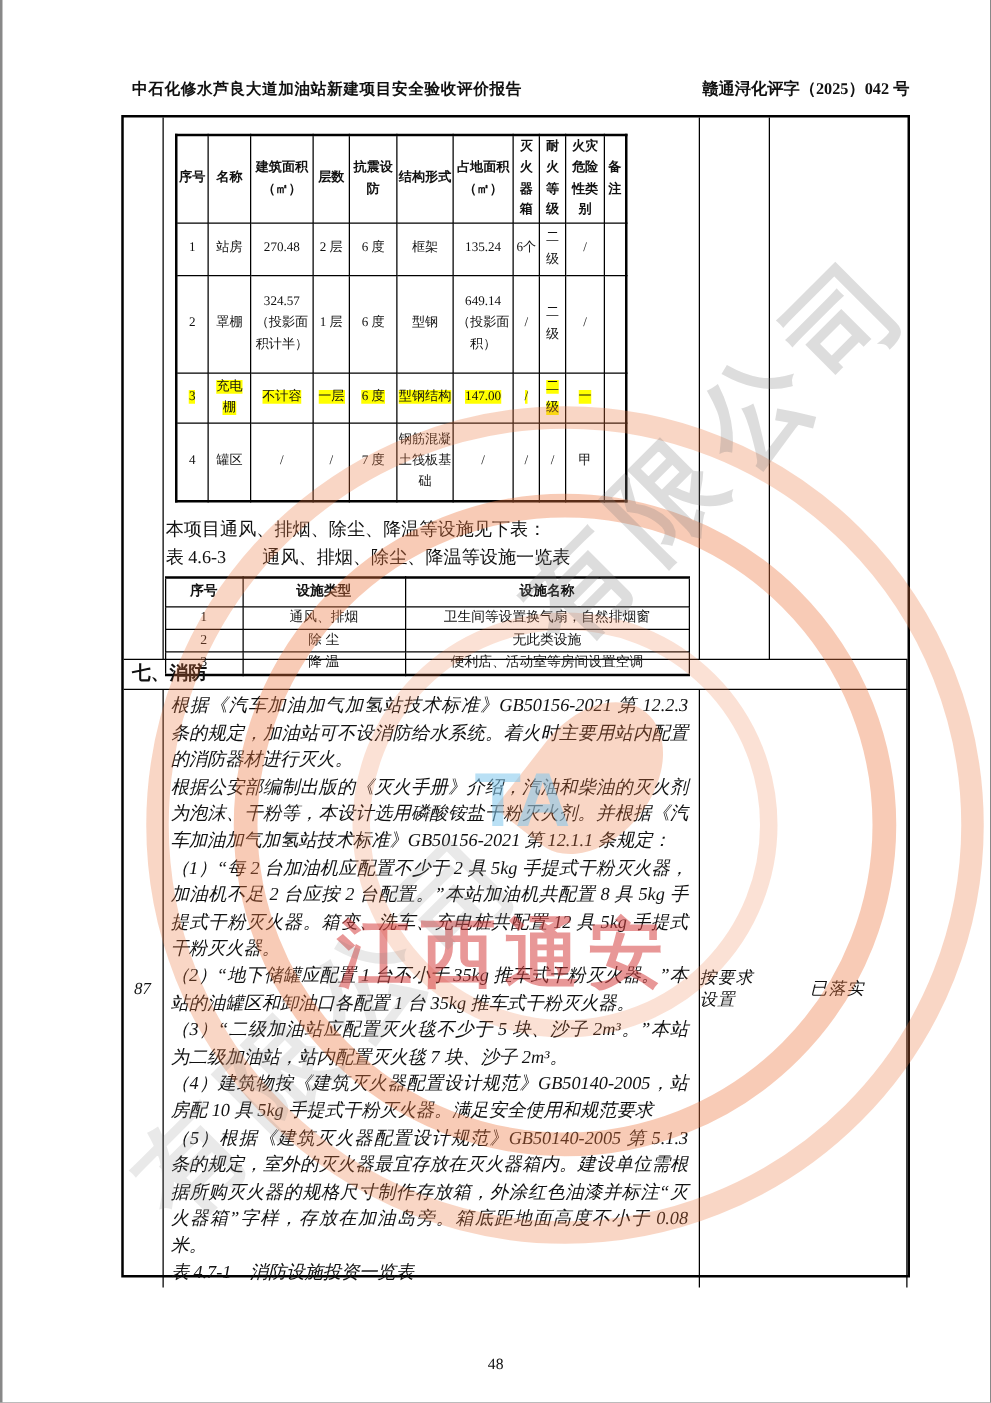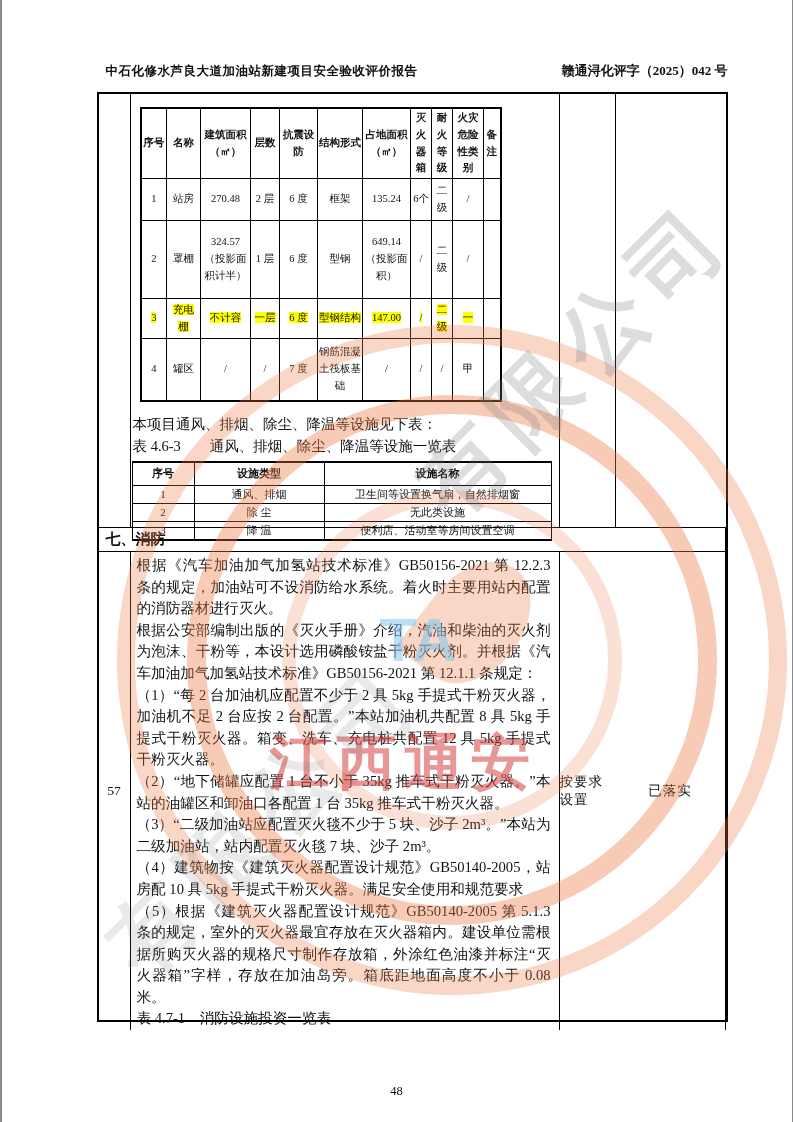--- a/index.html
+++ b/index.html
@@ -8,21 +8,21 @@
   
   .hdr{position:absolute;left:95px;top:62px;width:631px;display:flex;justify-content:space-between;align-items:flex-end;}
   .hdr .hl-t{font-size:12.5px;font-weight:600;letter-spacing:.5px;padding-left:9px;}
   .hdr .hr-t{font-size:13px;font-weight:700;}
   
   .otable{position:absolute;left:95px;top:92px;width:631px;height:930px;border:2px solid #000;
           box-sizing:border-box;display:grid;grid-template-columns:32px 429px 56px 1fr;
           grid-template-rows:434px 24px 1fr;}
   .oc{border-right:1px solid #000;border-bottom:1px solid #000;box-sizing:border-box;min-width:0;}
   .oc.lastcol{border-right:none;}
-  .oc.lastrow{border-bottom:none;}
+  .oc.lastrow{border-bottom:none;font-style:italic;}
   .numcell{display:flex;align-items:center;justify-content:center;font-size:13.5px;}
   .statcell{display:flex;align-items:center;justify-content:center;font-size:13.5px;letter-spacing:1px;}
   .sechead{grid-column:1/-1;border-bottom:1px solid #000;font-size:15px;font-weight:700;
            line-height:22px;padding-left:7px;box-sizing:border-box;}
   
   .bt{border-collapse:collapse;table-layout:fixed;width:360px;margin:13px 0 0 9px;font-size:10.5px;}
   .bt td,.bt th{border:1px solid #000;text-align:center;vertical-align:middle;padding:1px;
                 word-break:break-all;line-height:1.6;font-weight:normal;}
   .bt th{font-weight:700;}
   .bt{border:2px solid #000;}
@@ -186,21 +186,21 @@
           <td>便利店、活动室等房间设置空调</td>
         </tr>
       </tbody>
         </table>
     </div>
     <div class="oc"></div>
     <div class="oc lastcol"></div>
 
     <div class="oc sechead">七、消防</div>
 
-    <div class="oc lastrow numcell">57</div>
+    <div class="oc lastrow numcell">87</div>
     <div class="oc lastrow">
       <div class="firebody">
         <p>根据《汽车加油加气加氢站技术标准》GB50156-2021 第 12.2.3 条的规定，加油站可不设消防给水系统。着火时主要用站内配置的消防器材进行灭火。</p>
         <p>根据公安部编制出版的《灭火手册》介绍，汽油和柴油的灭火剂为泡沫、干粉等，本设计选用磷酸铵盐干粉灭火剂。并根据《汽车加油加气加氢站技术标准》GB50156-2021 第 12.1.1 条规定：</p>
         <p>（1）“每 2 台加油机应配置不少于 2 具 5kg 手提式干粉灭火器，加油机不足 2 台应按 2 台配置。”本站加油机共配置 8 具 5kg 手提式干粉灭火器。箱变、洗车、充电桩共配置 12 具 5kg 手提式干粉灭火器。</p>
         <p>（2）“地下储罐应配置 1 台不小于 35kg 推车式干粉灭火器。”本站的油罐区和卸油口各配置 1 台 35kg 推车式干粉灭火器。</p>
         <p>（3）“二级加油站应配置灭火毯不少于 5 块、沙子 2m³。”本站为二级加油站，站内配置灭火毯 7 块、沙子 2m³。</p>
         <p>（4）建筑物按《建筑灭火器配置设计规范》GB50140-2005，站房配 10 具 5kg 手提式干粉灭火器。满足安全使用和规范要求</p>
         <p>（5）根据《建筑灭火器配置设计规范》GB50140-2005 第 5.1.3 条的规定，室外的灭火器最宜存放在灭火器箱内。建设单位需根据所购灭火器的规格尺寸制作存放箱，外涂红色油漆并标注“灭火器箱”字样，存放在加油岛旁。箱底距地面高度不小于 0.08 米。</p>
         <p>表 4.7-1　消防设施投资一览表</p>

